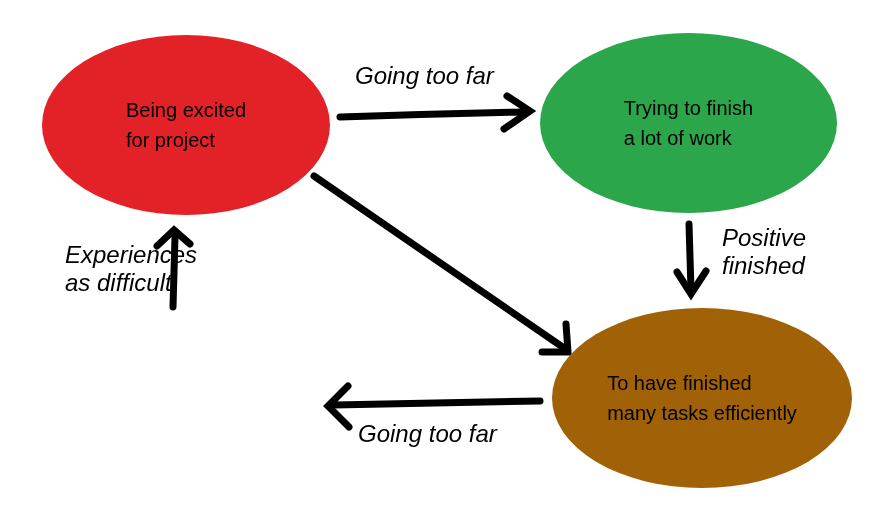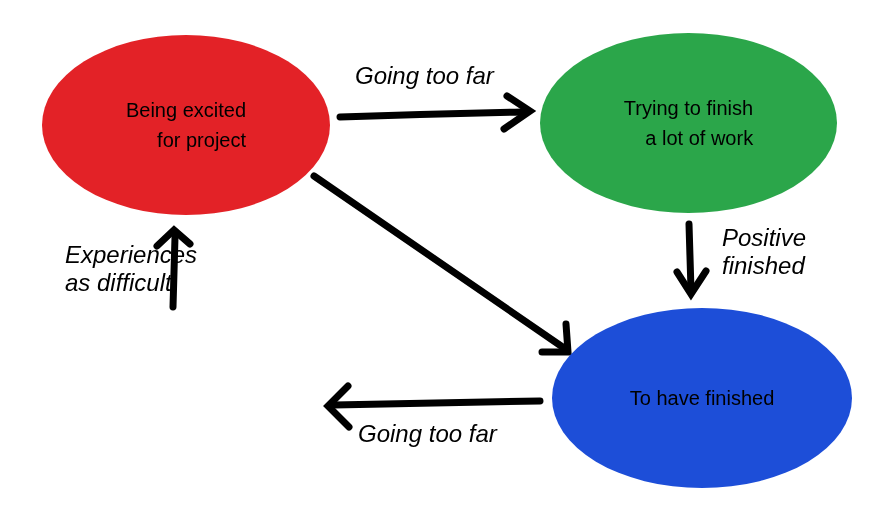--- a/index.html
+++ b/index.html
@@ -26,21 +26,21 @@
     position: absolute;
     border-radius: 50%;
     display: flex;
     align-items: center;
     justify-content: center;
   }
   .node-text {
     color: #000000;
     font-size: 20px;
     line-height: 30px;
-    text-align: right;
+    text-align: left;
     font-weight: 400;
   }
   .edge-label {
     position: absolute;
     color: #000000;
     font-size: 24px;
     line-height: 28px;
     font-style: italic;
     font-weight: 400;
     white-space: nowrap;
@@ -93,23 +93,24 @@
   </div>
 
   <div class="node node-green" style="background-color: rgb(43, 166, 74);">
     <div class="node-text">
       <div>Trying to finish</div>
       <div>a lot of work</div>
     </div>
   </div>
 
 
-  <div class="node node-blue" style="background-color: #1d4ed8;">
+  <div class="node node-blue" style="background-color: #a16207;">
     <div class="node-text">
       <div>To have finished</div>
+      <div>many tasks efficiently</div>
     </div>
   </div>
 
   <div class="edge-label lbl-top">
     <div>Going too far</div>
   </div>
 
   <div class="edge-label lbl-positive">
     <div>Positive</div>
     <div>finished</div>

